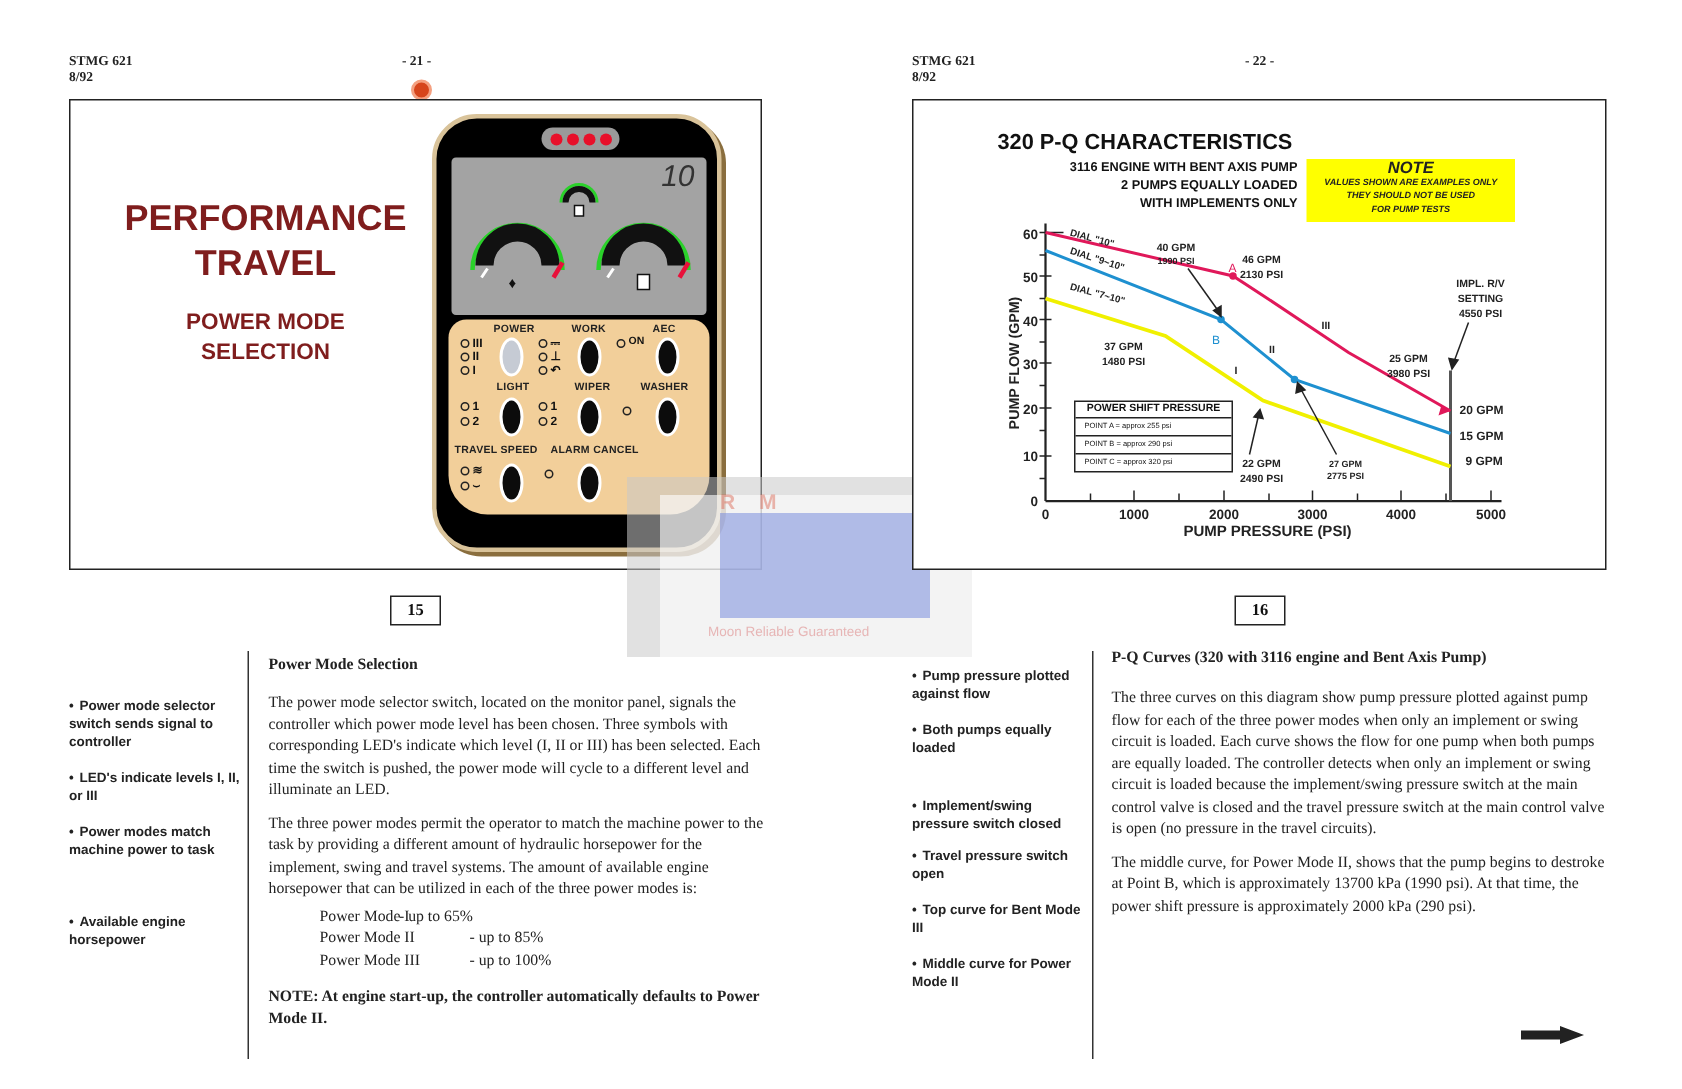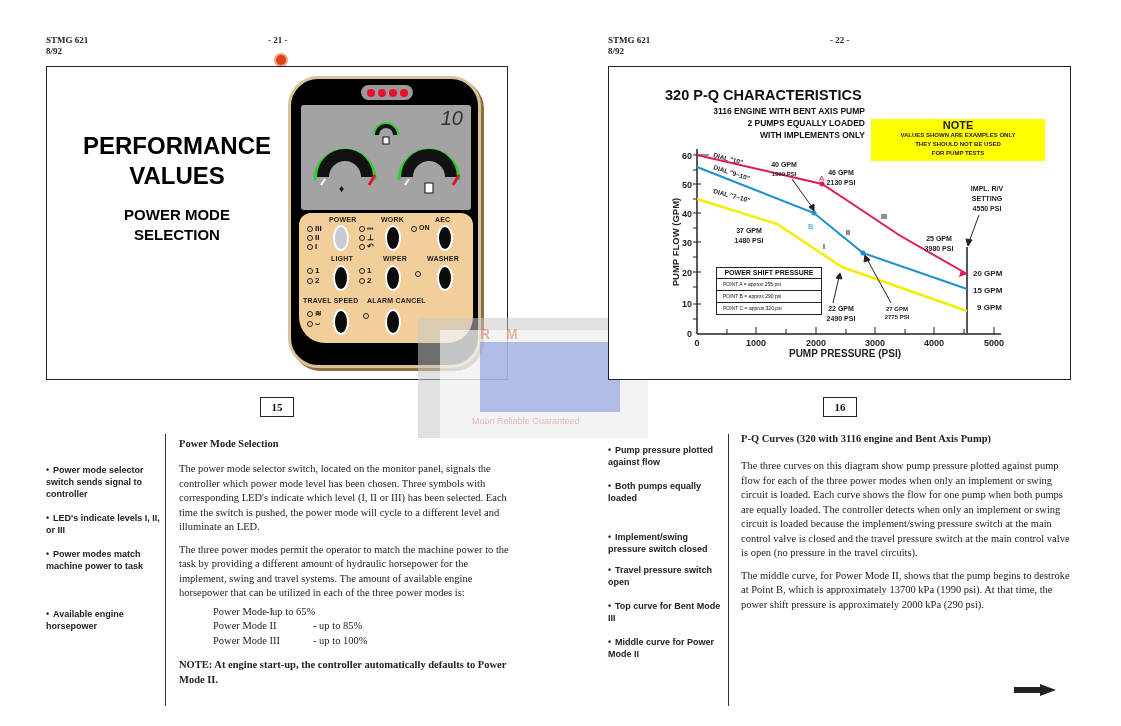--- a/index.html
+++ b/index.html
@@ -2,21 +2,21 @@
 <html><head>
 <meta charset="utf-8">
 <style>
   * { box-sizing: border-box; margin: 0; padding: 0; }
   html, body { width: 1121px; height: 726px; background: #ffffff; overflow: hidden; }
   body { position: relative; font-family: "Liberation Serif", serif; color: #111; }
   .abs { position: absolute; }
   .hdr { font-family: "Liberation Serif", serif; font-weight: bold; font-size: 9px; line-height: 11px; color: #222; }
   .pgnum { font-family: "Liberation Serif", serif; font-weight: bold; font-size: 9px; color: #222; }
   .slide { position: absolute; border: 1px solid #222; background: #fff; }
-  .slide-title { font-family: "Liberation Sans", sans-serif; font-weight: bold; text-align: center; color: #000000; }
+  .slide-title { font-family: "Liberation Sans", sans-serif; font-weight: bold; text-align: center; color: #7f1d1d; }
   .pagebox { position: absolute; border: 1px solid #222; width: 34px; height: 20px; font-family: "Liberation Serif", serif; font-weight: bold; font-size: 11px; text-align: center; line-height: 18px; }
   .vrule { position: absolute; width: 1px; background: #333; }
   .side-note { font-family: "Liberation Sans", sans-serif; font-weight: bold; font-size: 9px; line-height: 12px; color: #222; }
   .side-note .b { display: inline-block; width: 7px; }
   .body-text { font-family: "Liberation Serif", serif; font-size: 10.5px; line-height: 14.5px; color: #222; }
   .body-text p { margin-bottom: 8px; }
   .sect-title { font-family: "Liberation Serif", serif; font-weight: bold; font-size: 10.5px; color: #222; }
   .modes { margin: 4px 0 10px 34px; }
   .modes div { display: flex; }
   .modes .ml { width: 100px; }
@@ -52,21 +52,21 @@
 <div class="abs hdr" style="left:46px;top:35px;">
   <div>STMG 621</div>
   <div>8/92</div>
 </div>
 <div class="abs pgnum" style="left:268px;top:35px;">- 21 -</div>
 <div class="abs" style="left:274px;top:53px;width:14px;height:14px;border-radius:50%;background:#d6451c;border:2px solid #f4a080;"></div>
 
 <div class="slide" style="left:46px;top:66px;width:462px;height:314px;">
   <div class="slide-title abs" style="left:20px;top:64px;width:220px;font-size:24px;line-height:30px;">
     <div>PERFORMANCE</div>
-    <div>VALUES</div>
+    <div>TRAVEL</div>
   </div>
   <div class="slide-title abs" style="left:40px;top:138px;width:180px;font-size:15px;line-height:20px;">
     <div>POWER MODE</div>
     <div>SELECTION</div>
   </div>
 </div>
 
 <div class="device">
   <div class="led-bar">
     <div class="led"></div>
@@ -202,21 +202,21 @@
 </div>
 <div class="abs pgnum" style="left:830px;top:35px;">- 22 -</div>
 
 <div class="slide" style="left:608px;top:66px;width:463px;height:314px;">
   <div class="chart-title abs" style="left:56px;top:20px;font-size:14.5px;text-align:right;">320 P-Q CHARACTERISTICS</div>
   <div class="chart-title abs" style="left:60px;top:38px;width:196px;text-align:right;font-size:8.5px;line-height:12px;">
     <div>3116 ENGINE WITH BENT AXIS PUMP</div>
     <div>2 PUMPS EQUALLY LOADED</div>
     <div>WITH IMPLEMENTS ONLY</div>
   </div>
-  <div class="note-box" style="left:262px;top:52px;width:174px;height:42px;">
+  <div class="note-box" style="left:262px;top:39px;width:139px;height:42px;font-style:italic;">
     <div style="font-size:11px;line-height:12px;">NOTE</div>
     <div style="font-size:6px;line-height:9px;">VALUES SHOWN ARE EXAMPLES ONLY</div>
     <div style="font-size:6px;line-height:9px;">THEY SHOULD NOT BE USED</div>
     <div style="font-size:6px;line-height:9px;">FOR PUMP TESTS</div>
   </div>
 
   <svg class="abs" style="left:0;top:0;" width="463" height="314">
 
     <line x1="88" y1="82" x2="88" y2="267" stroke="#222" stroke-width="1.5"></line>
     <line x1="88" y1="267" x2="392" y2="267" stroke="#222" stroke-width="1.5"></line>

